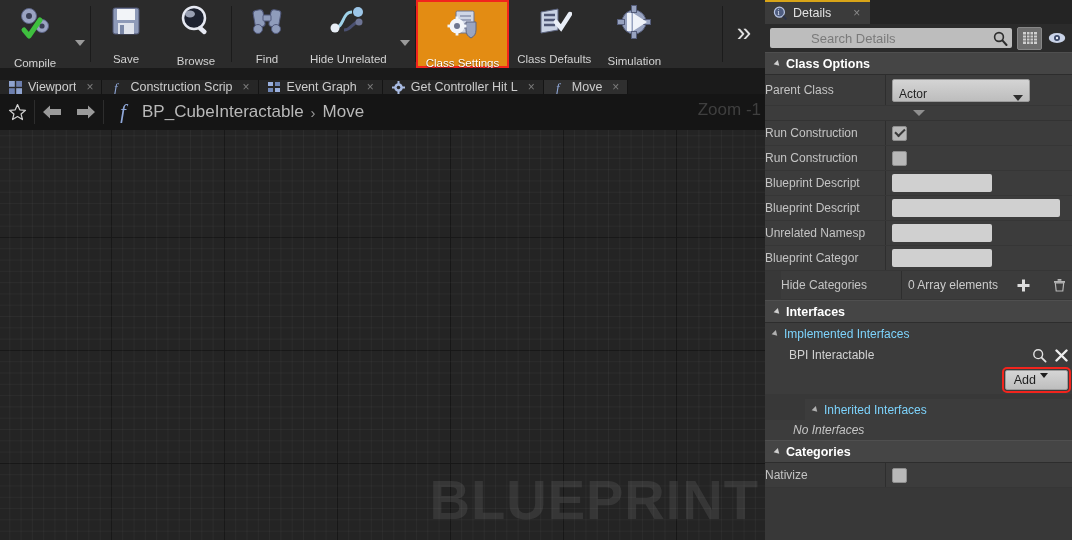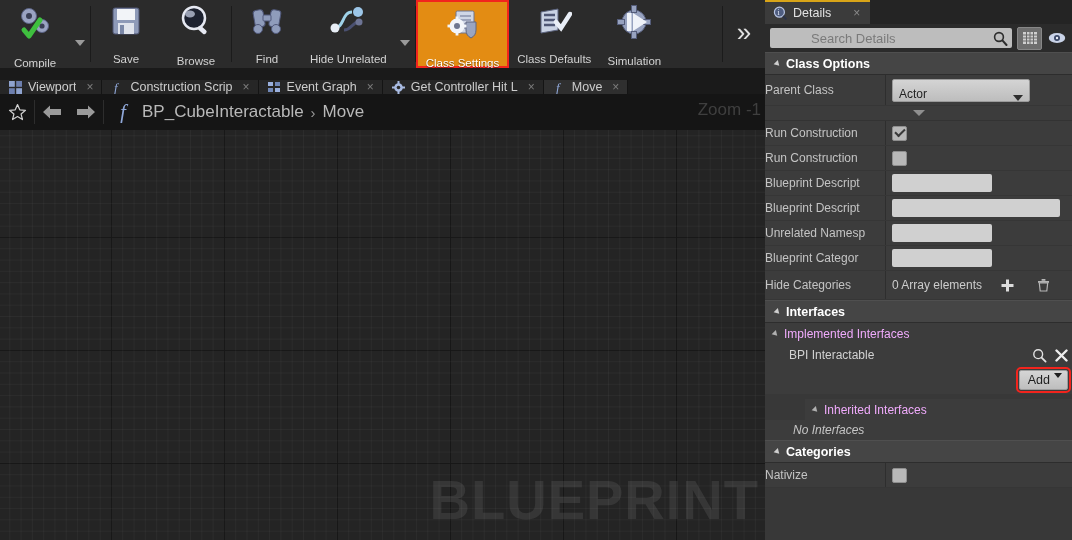--- a/index.html
+++ b/index.html
@@ -104,27 +104,27 @@
     display:flex;align-items:center;justify-content:center;cursor:pointer;}
   .cbx.on::after{content:"";width:8px;height:4px;border-left:2.2px solid #3a3a3a;border-bottom:2.2px solid #3a3a3a;
     transform:rotate(-45deg) translate(1px,-1px);}
   .txtfield{height:18px;background:#d0d0d0;border-radius:2px;}
   .expander{height:14px;background:#3c3c3c;display:flex;align-items:center;justify-content:center;
     border-bottom:1px solid #333;cursor:pointer;}
   .expander i{width:0;height:0;border-left:6px solid transparent;border-right:6px solid transparent;
     border-top:6px solid #8f8f8f;}
 
   .subrow{display:flex;align-items:center;min-height:21px;background:#3c3c3c;padding-left:8px;}
-  .subrow .sl{font-size:12px;color:#f0abfc;}
+  .subrow .sl{font-size:12px;color:#7dd3fc;}
   .ifacerow{display:flex;align-items:center;min-height:22px;background:#3c3c3c;padding-left:24px;}
   .ifacerow .il{font-size:12px;color:#d2d2d2;flex:1;}
   .icobtn{width:22px;height:20px;display:flex;align-items:center;justify-content:center;cursor:pointer;}
   .addwrap{display:flex;justify-content:flex-end;padding:4px 4px 4px 0;background:#3c3c3c;}
   .addbtn{background:linear-gradient(#d5d5d5,#bebebe);border:1px solid #9c9c9c;border-radius:2px;
-    padding:2px 5px 2px 8px;display:flex;gap:4px;cursor:pointer;
+    padding:2px 19px 2px 8px;display:flex;gap:4px;cursor:pointer;
     outline:2px solid #f2241d;outline-offset:1px;}
   .addbtn span{font-size:12.5px;color:#1e1e1e;}
   .addbtn i{width:0;height:0;border-left:4px solid transparent;border-right:4px solid transparent;
     border-top:5px solid #1e1e1e;}
   .noiface{font-size:12px;color:#c6c6c6;font-style:italic;padding:3px 0 3px 28px;background:#3c3c3c;}
 </style>
 </head>
 <body>
 
 <div class="app">
@@ -446,21 +446,21 @@
       <div class="val">
         <div class="txtfield" style="width:100px;"></div>
       </div>
     </div>
     <div class="row">
       <div class="lab">Blueprint Categor</div>
       <div class="val">
         <div class="txtfield" style="width:100px;"></div>
       </div>
     </div>
-    <div class="row" style="min-height:28px;">
+    <div class="row" style="min-height:28px;margin-left:16px;">
       <div class="lab">Hide Categories</div>
       <div class="val" style="min-height:28px;gap:14px;">
         <span style="font-size:12px;color:#cccccc;">0 Array elements</span>
         <span class="icobtn">
           <svg width="13" height="13" viewBox="0 0 13 13">
             <rect x="5" y="0.5" width="3" height="12" fill="#dcdcdc"></rect>
               <rect x="0.5" y="5" width="12" height="3" fill="#dcdcdc"></rect>
           </svg>
         </span>
         <span class="icobtn">

